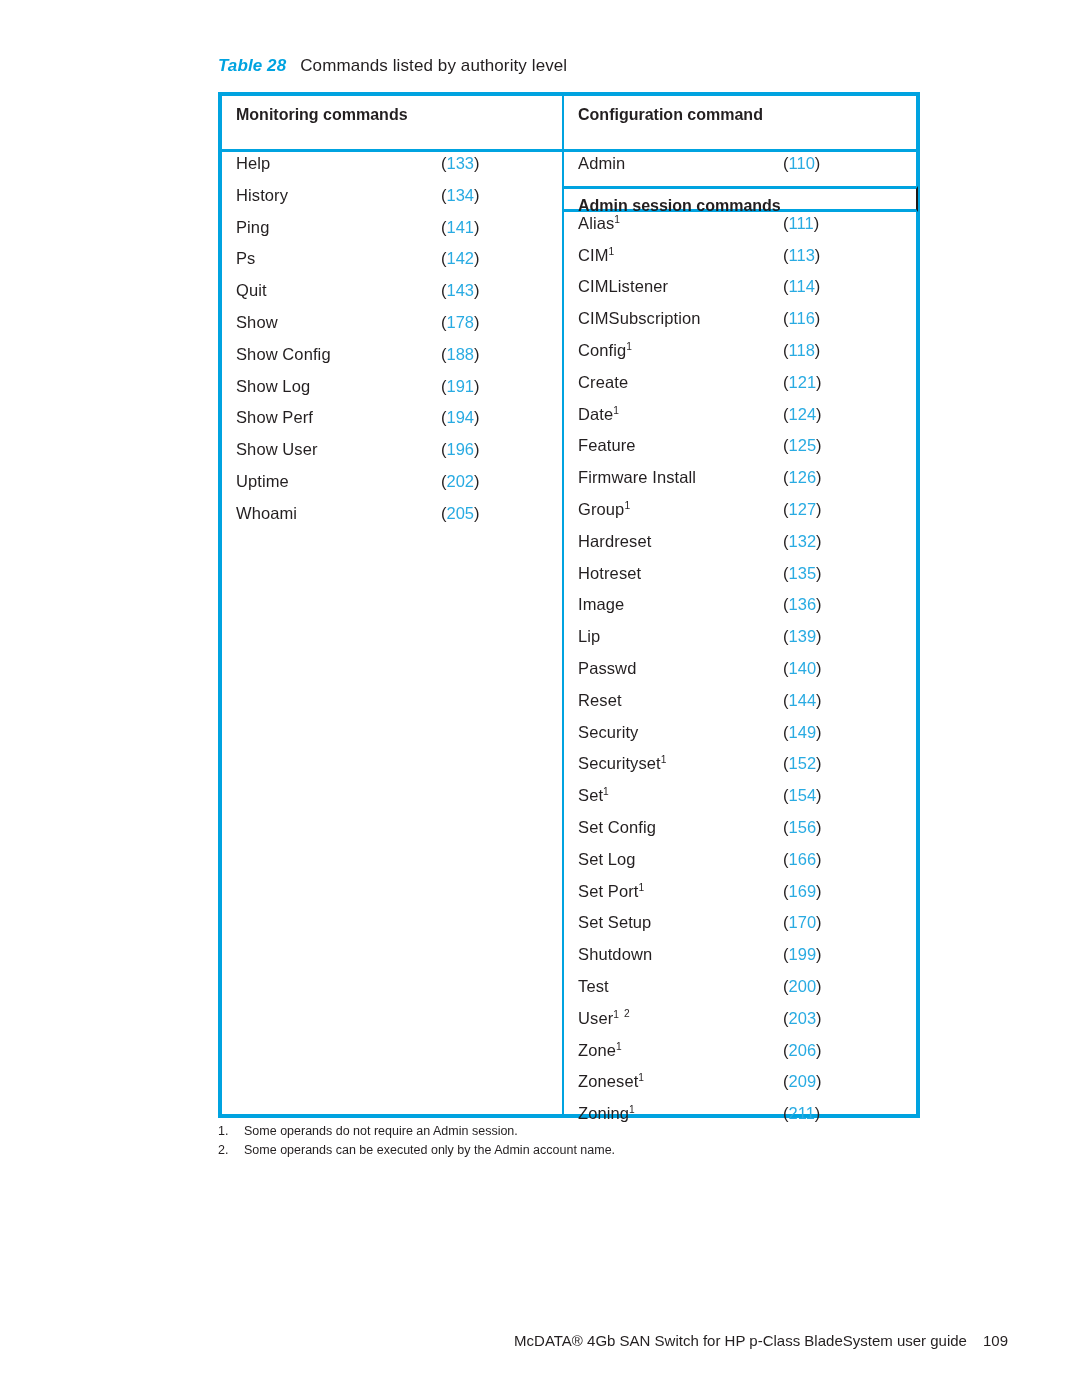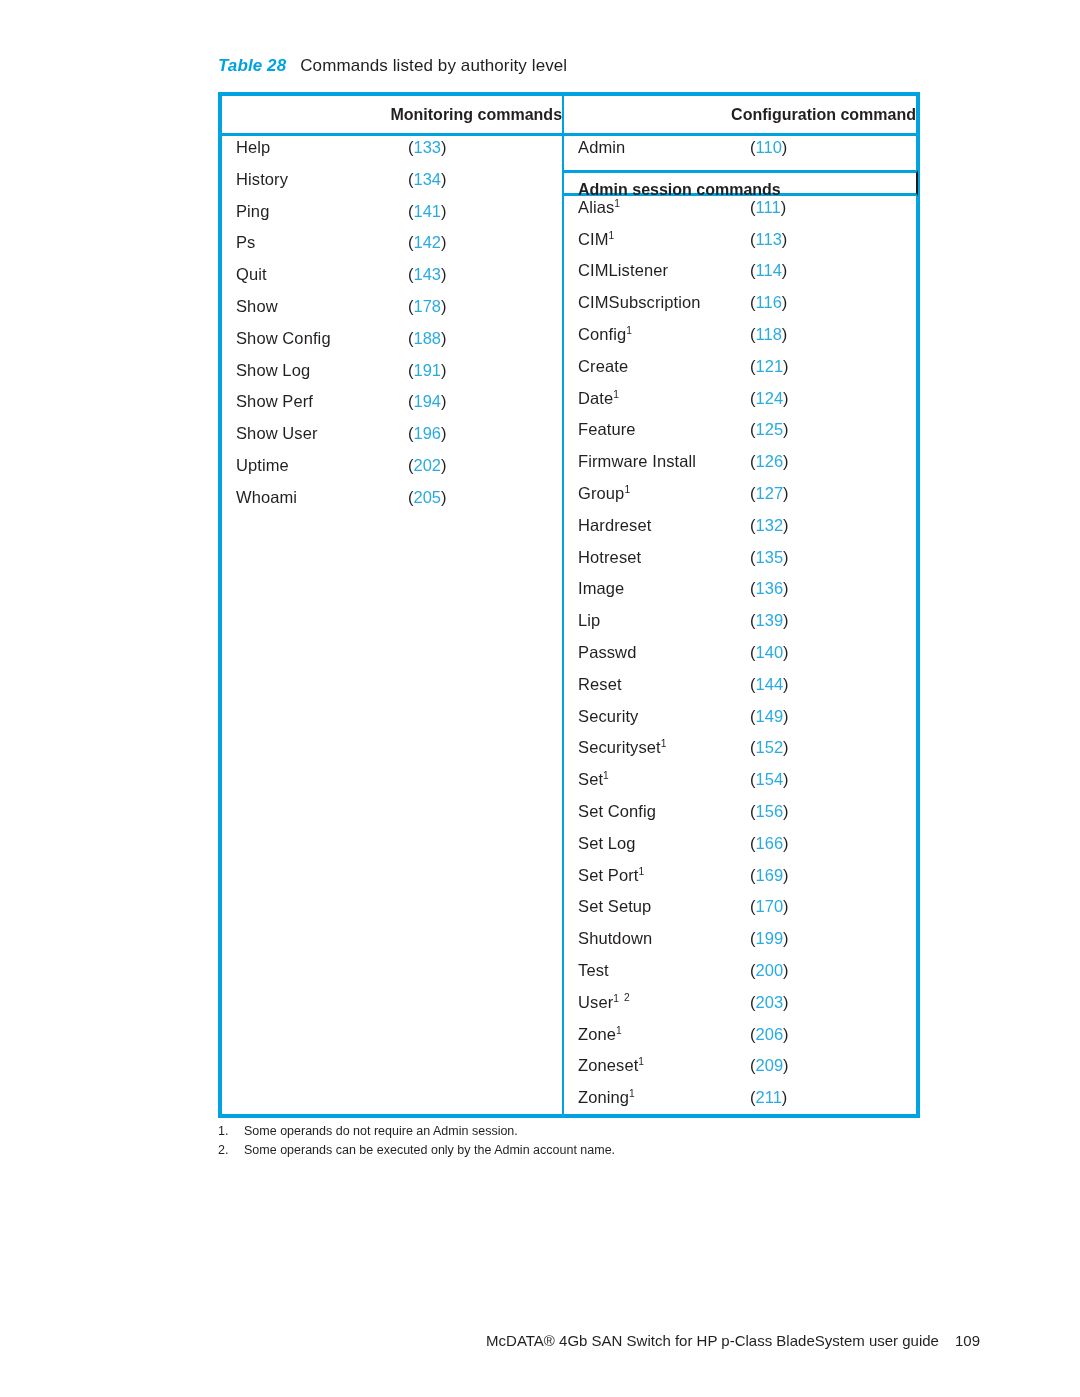--- a/index.html
+++ b/index.html
@@ -74,23 +74,22 @@
     width: 354px;
   }
 
   .hdr {
     font-size: 16px;
     font-weight: bold;
     color: #231f20;
     padding: 10px 0 10px 14px;
     border-bottom: 3px solid #00a3e0;
     box-sizing: border-box;
-    height: 40px;
-    white-space: nowrap;
-    text-align: right;
+    height: 56px;
+    white-space: nowrap;
   }
 
   .subhdr {
     font-size: 16px;
     font-weight: bold;
     color: #231f20;
     padding: 8px 0 8px 14px;
     border-top: 3px solid #00a3e0;
     border-bottom: 3px solid #00a3e0;
     border-right: 2px solid #1a1a1a;
@@ -104,20 +103,21 @@
     padding-top: 2px;
   }
   .row {
     display: flex;
     align-items: baseline;
     height: 31.8px;
     font-size: 16.5px;
     padding-left: 14px;
     box-sizing: border-box;
     white-space: nowrap;
+    gap: 33px;
   }
   .row .name {
     width: 172px;
     color: #231f20;
     letter-spacing: 0.1px;
   }
   .row .pg {
     color: #231f20;
   }
   .row .pg .num {
@@ -150,21 +150,21 @@
     flex: 0 0 26px;
   }
 
   
   .page-footer {
     position: absolute;
     left: 0;
     top: 1332px;
     width: 1080px;
     text-align: right;
-    padding-right: 100px;
+    padding-right: 72px;
     box-sizing: border-box;
     font-size: 15px;
     color: #231f20;
     white-space: nowrap;
   }
   .page-footer .pnum {
     margin-left: 16px;
   }
 </style>
 </head>

